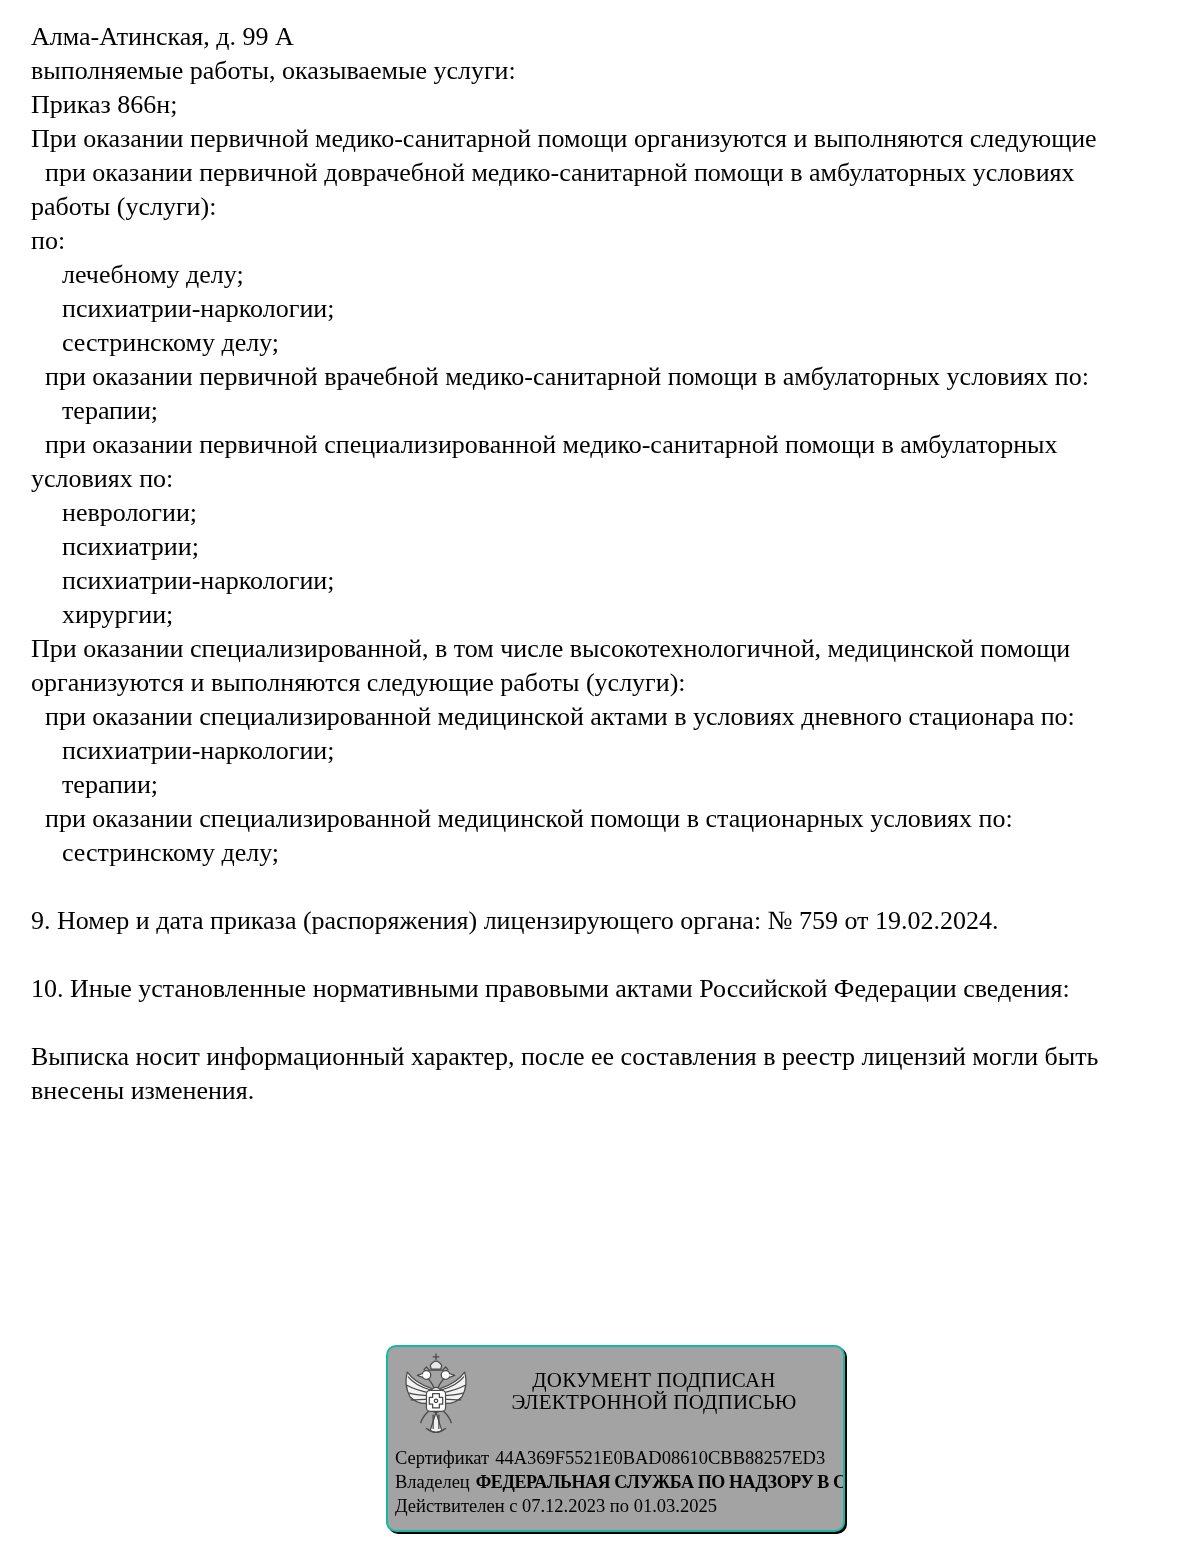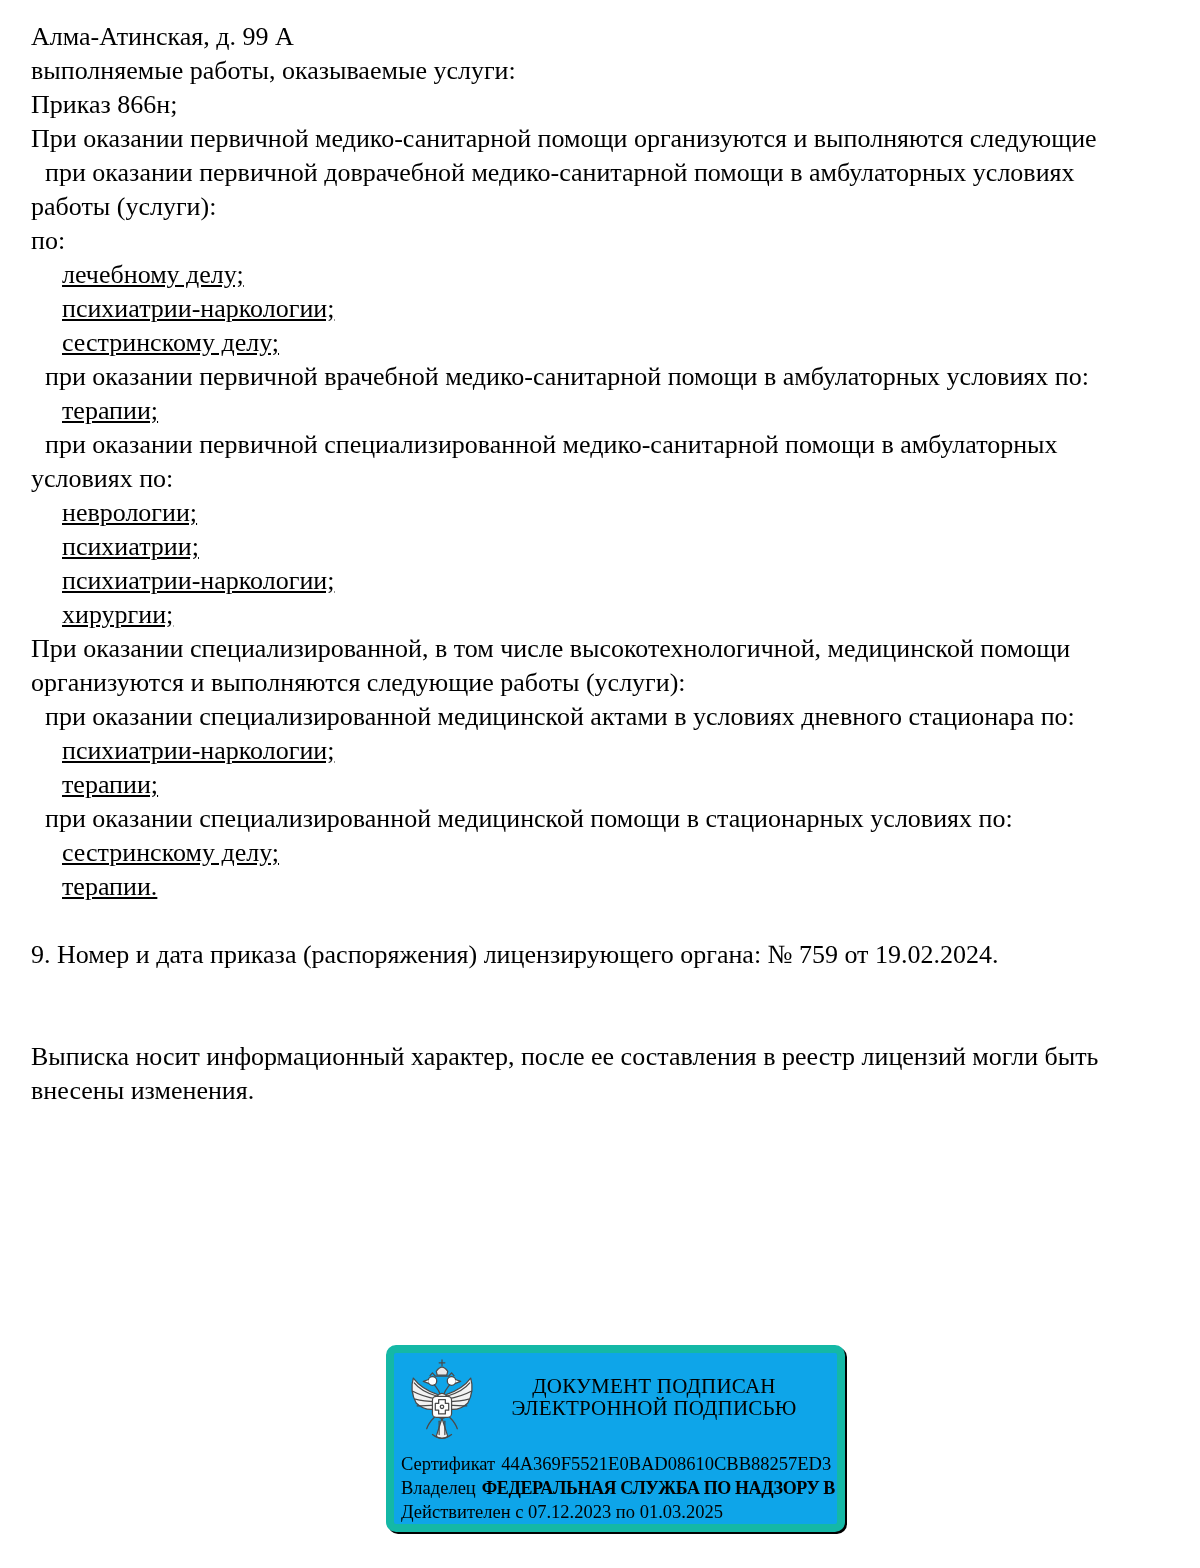--- a/index.html
+++ b/index.html
@@ -17,33 +17,33 @@
   .doc-body {
     position: absolute;
     left: 31px;
     top: 20px;
     width: 1150px;
     font-size: 26px;
     line-height: 34px;
   }
   .line { height: 34px; white-space: pre; }
   .line.i1 { padding-left: 14px; }
-  .line.i2 { padding-left: 31px; text-decoration: underline; }
+  .line.i2 { padding-left: 31px; }
 
   
   .stamp {
     position: absolute;
     left: 386px;
     top: 1345px;
     width: 459px;
     height: 187px;
     box-sizing: border-box;
-    border: 8px solid #14b8a6;
+    border: 2px solid #14b8a6;
     border-radius: 10px;
-    background: #0ea5e9;
+    background: #a3a3a3;
     box-shadow: 2px 2px 0 #000000;
     overflow: hidden;
   }
   .stamp-top {
     display: flex;
     align-items: flex-start;
     padding: 5px 6px 0 13px;
   }
   .emblem { flex: 0 0 auto; }
   .stamp-title {
@@ -91,24 +91,24 @@
       <div class="line i2">психиатрии;</div>
       <div class="line i2">психиатрии-наркологии;</div>
       <div class="line i2">хирургии;</div>
       <div class="line i0">При оказании специализированной, в том числе высокотехнологичной, медицинской помощи</div>
       <div class="line i0">организуются и выполняются следующие работы (услуги):</div>
       <div class="line i1">при оказании специализированной медицинской актами в условиях дневного стационара по:</div>
       <div class="line i2">психиатрии-наркологии;</div>
       <div class="line i2">терапии;</div>
       <div class="line i1">при оказании специализированной медицинской помощи в стационарных условиях по:</div>
       <div class="line i2">сестринскому делу;</div>
-      <div class="line i2">терапии.</div>
       <div class="line i0">&nbsp;</div>
       <div class="line i0">9. Номер и дата приказа (распоряжения) лицензирующего органа: № 759 от 19.02.2024.</div>
       <div class="line i0">&nbsp;</div>
+      <div class="line i0">10. Иные установленные нормативными правовыми актами Российской Федерации сведения:</div>
       <div class="line i0">&nbsp;</div>
       <div class="line i0">Выписка носит информационный характер, после ее составления в реестр лицензий могли быть</div>
       <div class="line i0">внесены изменения.</div>
     </div>
 
   <div class="stamp">
     <div class="stamp-top">
       <svg class="emblem" width="70" height="88" viewBox="0 0 72 92" fill="none" stroke="#4a4a4a" stroke-width="1.3" stroke-linecap="round" stroke-linejoin="round">
 
         <line x1="36" y1="2" x2="36" y2="8"></line>

